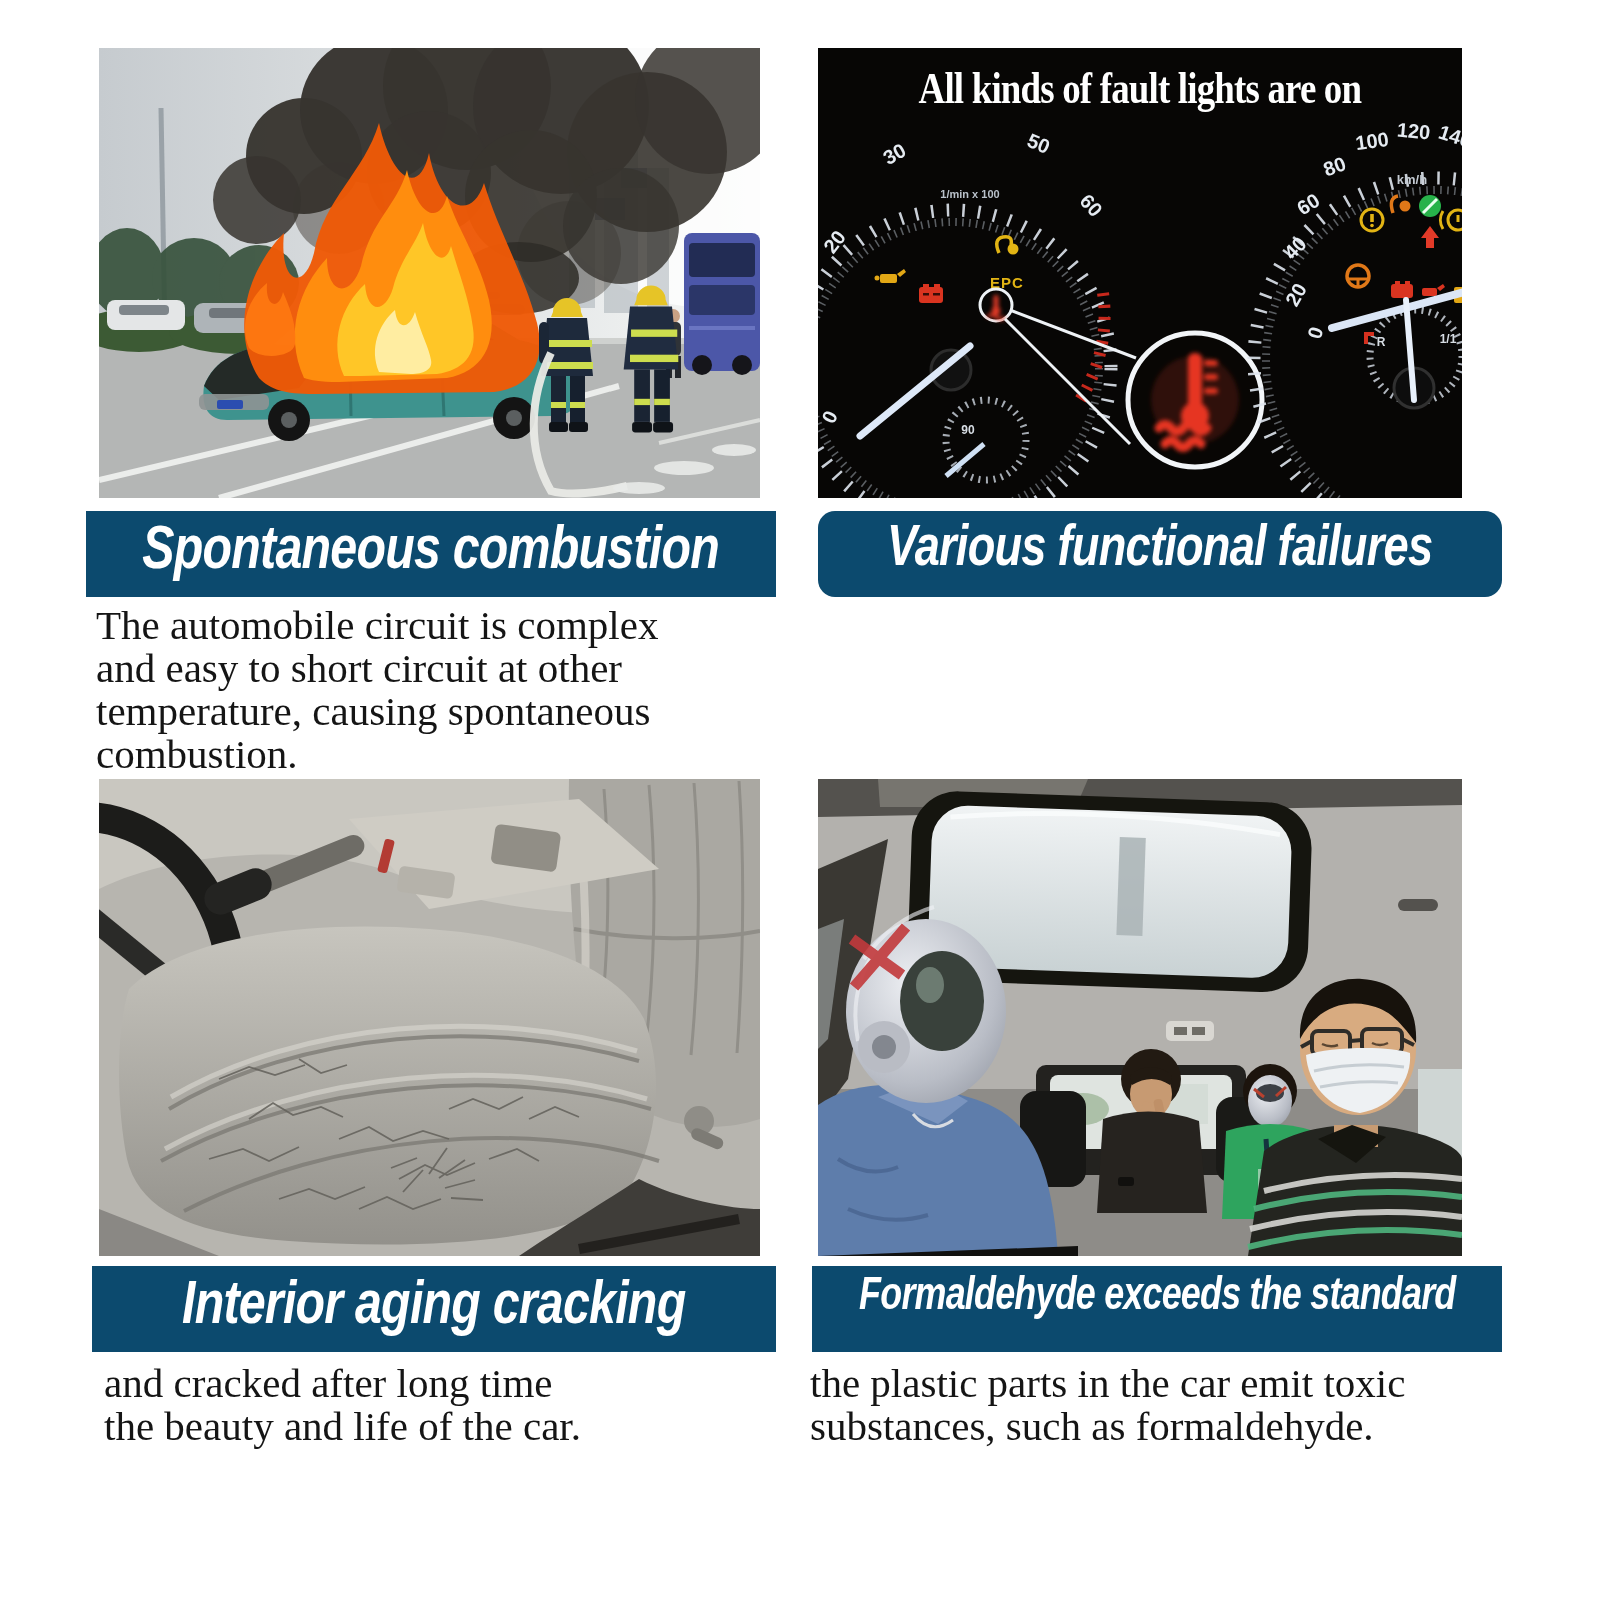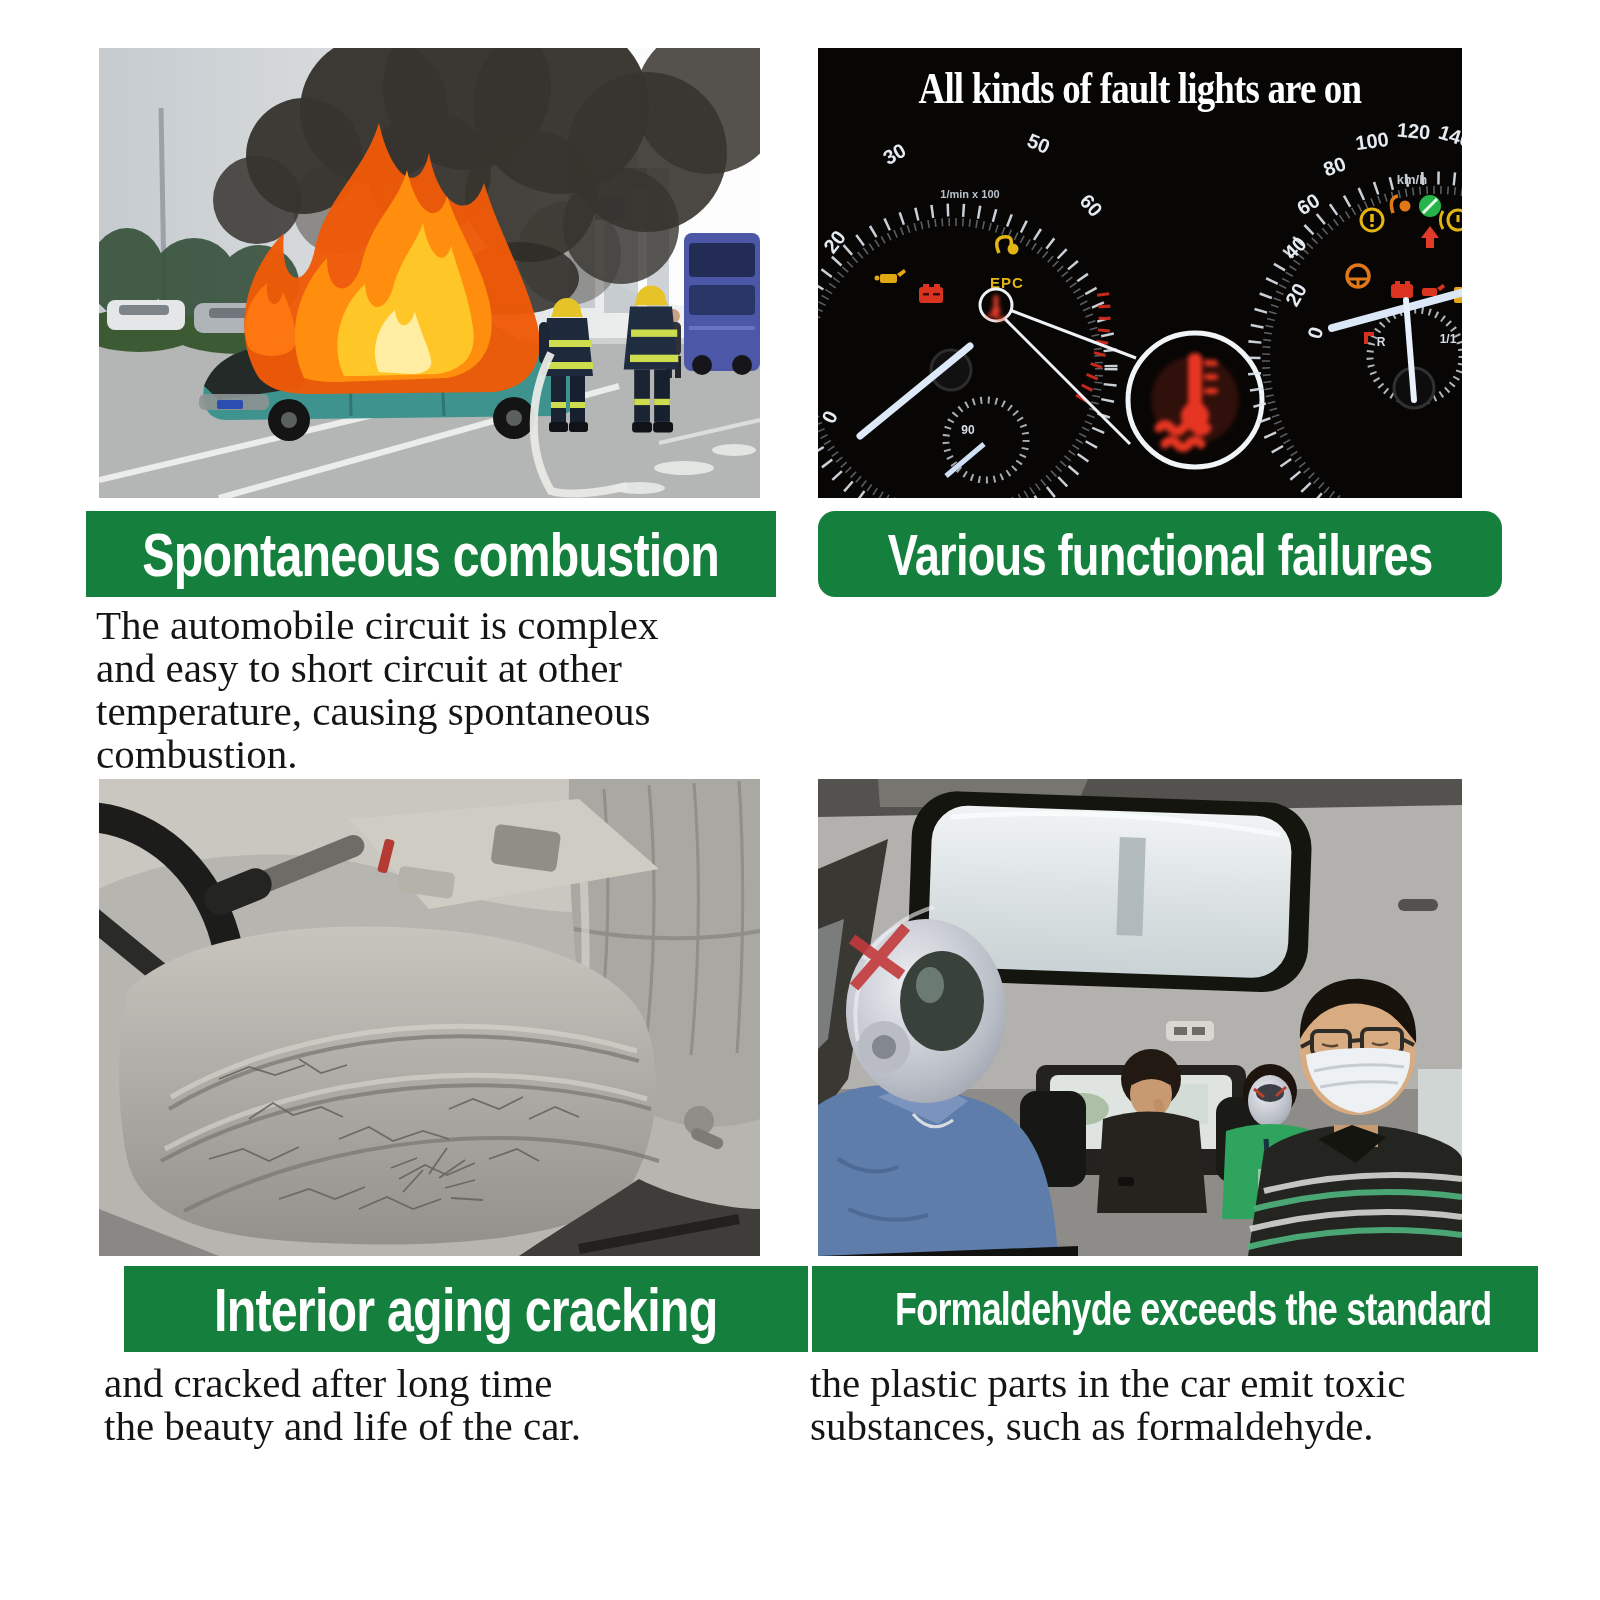--- a/index.html
+++ b/index.html
@@ -1,20 +1,20 @@
 <!DOCTYPE html>
 <html><head>
 <meta charset="utf-8">
 <style>
   html,body{margin:0;padding:0;background:#ffffff;}
   #canvas{position:relative;width:1600px;height:1600px;background:#ffffff;overflow:hidden;}
   .photo{position:absolute;overflow:hidden;background:#000;}
   .photo svg{display:block;}
-  .banner{position:absolute;background:#15803d;color:#fff;display:flex;align-items:center;justify-content:center;
-          font-family:"Liberation Sans",sans-serif;font-weight:bold;}
+  .banner{position:absolute;background:#0c4a6e;color:#fff;display:flex;justify-content:center;
+          font-family:"Liberation Sans",sans-serif;font-weight:bold;font-style:italic;}
   .banner .bt{display:inline-block;transform:scaleX(0.78);transform-origin:center;white-space:nowrap;letter-spacing:-1px;}
   .fs62 .bt{font-size:62px;} .fs58 .bt{font-size:58px;} .fs46 .bt{font-size:46px;}
   .body-text{position:absolute;font-family:"Liberation Serif",serif;color:#151515;font-size:41px;line-height:1.05;}
   .dash-title{position:absolute;top:14px;left:0;right:0;text-align:center;color:#fff;
               font-family:Liberation Serif, serif;font-weight:bold;font-size:45px;}
   .dash-title span{display:inline-block;transform:scaleX(0.82);white-space:nowrap;letter-spacing:-1px;}
   
   .gnum{fill:#e5ebf2;font:bold 20px "Liberation Sans",sans-serif;text-anchor:middle;}
   .gsm{fill:#d7dde4;font:bold 12px "Liberation Sans",sans-serif;text-anchor:middle;}
   .gunit{fill:#b9c1ca;font:bold 11px "Liberation Sans",sans-serif;text-anchor:middle;}
@@ -464,24 +464,24 @@
           </g>
           <path d="M-36,-5 q8,4 16,1 M14,-6 q8,4 16,0" stroke="#5a4632" stroke-width="2.5" fill="none"></path>
           <path d="M-52,6 C-30,-2 30,-4 52,4 C54,30 36,58 2,64 C-30,60 -50,34 -52,6 Z" fill="#eef1f3"></path>
           <path d="M-44,22 q44,-10 90,-4 M-38,38 q40,-8 78,-4" stroke="#c6cdd2" stroke-width="3" fill="none"></path>
         </g>
       </g>
       <path d="M0,477 l260,-10 v10 z" fill="#11110f"></path>
     </svg>
   </div>
 
-  <div class="banner fs62" style="left:92px;top:1266px;width:684px;height:86px;margin-left:32px;">
+  <div class="banner fs62" style="left:92px;top:1266px;width:684px;height:86px;">
     <span class="bt">Interior aging cracking</span>
   </div>
-  <div class="banner fs46" style="left:812px;top:1266px;width:690px;height:86px;padding-left:36px;">
+  <div class="banner fs46" style="left:812px;top:1266px;width:690px;height:86px;">
     <span class="bt">Formaldehyde exceeds the standard</span>
   </div>
 
   <div class="body-text" style="left:104px;top:1362px;width:680px;">
     <div>and cracked after long time</div>
     <div>the beauty and life of the car.</div>
   </div>
   <div class="body-text" style="left:810px;top:1362px;width:700px;">
     <div>the plastic parts in the car emit toxic</div>
     <div>substances, such as formaldehyde.</div>

